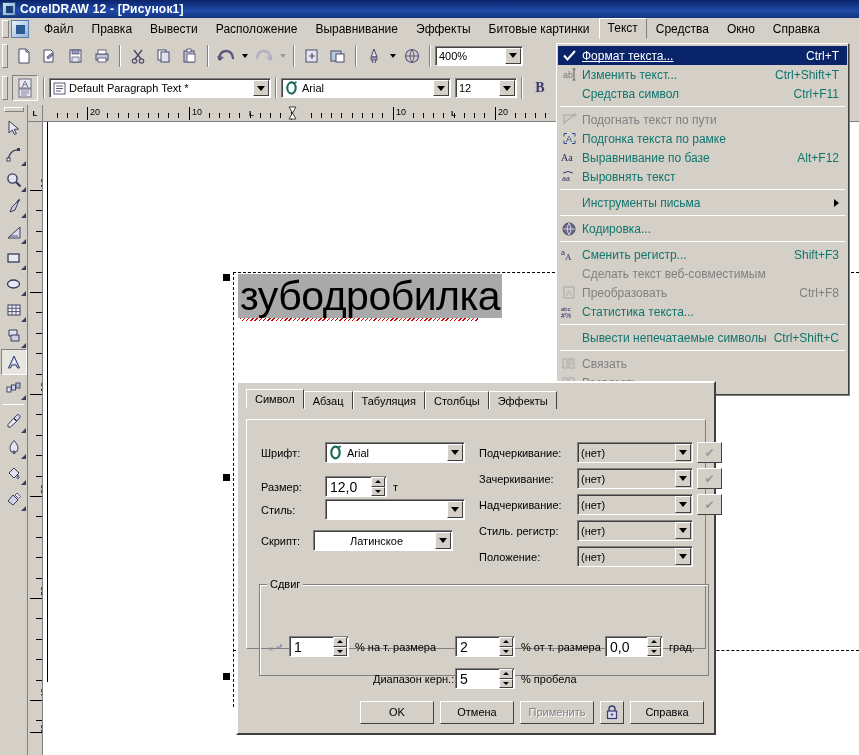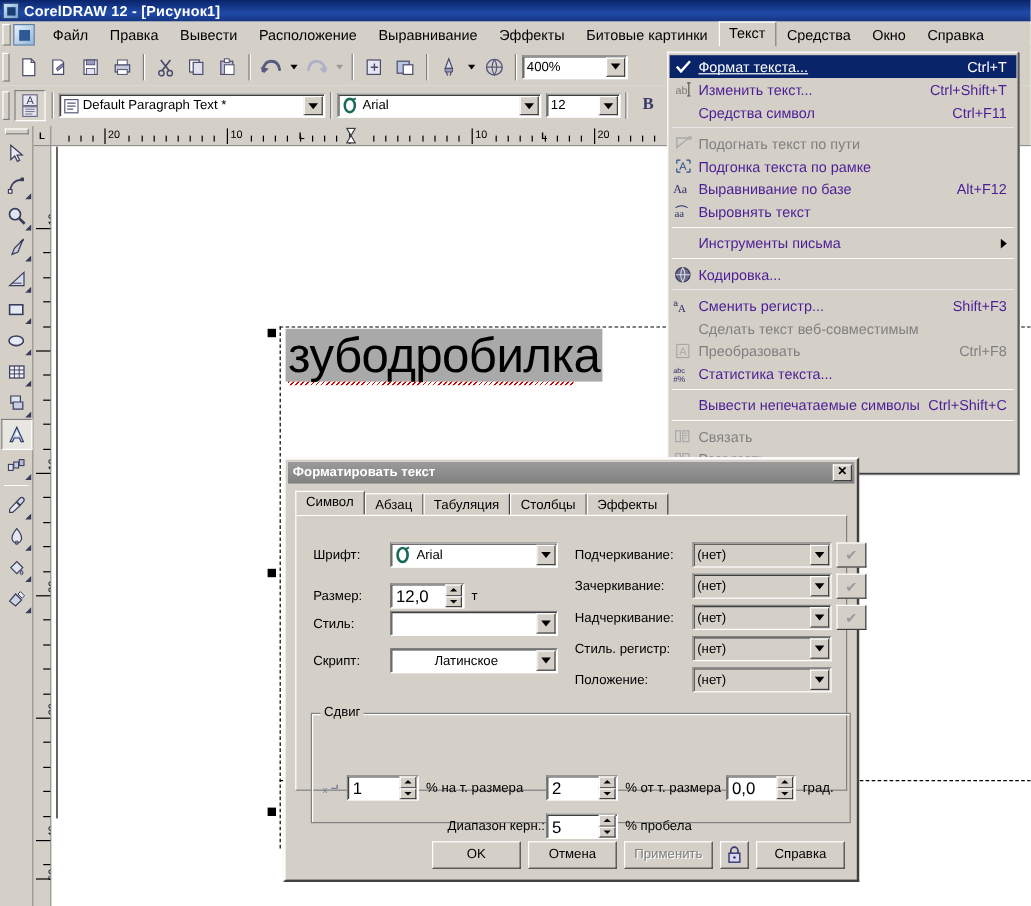--- a/index.html
+++ b/index.html
@@ -194,21 +194,21 @@
     position: absolute; left: 556px; top: 43px; width: 293px;
     background: #d4d0c8;
     border-top: 1px solid #ffffff; border-left: 1px solid #ffffff;
     border-right: 1px solid #404040; border-bottom: 1px solid #404040;
     box-shadow: 1px 1px 0 #808080;
     padding: 2px 1px;
     z-index: 40;
   }
   .mrow {
     height: 19px; display: flex; align-items: center; position: relative;
-    font-size: 12px; color: #4c1d95; padding-left: 0px; white-space: nowrap;
+    font-size: 12px; color: #0f766e; padding-left: 0px; white-space: nowrap;
   }
   .mrow.hl { background: #0a246a; color: #ffffff; }
   .mrow.disabled { color: #808080; }
   .mrow .mico {
     width: 22px; height: 18px; flex: 0 0 auto;
     display: flex; align-items: center; justify-content: center;
   }
   .mrow .mlabel { flex: 1; padding-left: 2px; }
   .mrow .mkey { padding-right: 8px; font-size: 12px; }
   .mrow .msub {
@@ -247,21 +247,21 @@
     background: #d4d0c8; display: flex; align-items: center;
     border-top: 1px solid #fff; border-left: 1px solid #fff;
     border-right: 1px solid #404040;
     margin-right: 0px;
   }
   .tab.active {
     height: 20px; background: #d4d0c8; font-weight: normal;
     border-bottom: 1px solid #d4d0c8; position: relative; z-index: 2;
   }
   .tabpage {
-    margin: 0 8px; height: 230px; background: #d4d0c8;
+    margin: 10px 8px; height: 230px; background: #d4d0c8;
     border-top: 1px solid #ffffff; border-left: 1px solid #ffffff;
     border-right: 1px solid #808080; border-bottom: 1px solid #808080;
     position: relative;
   }
   .fld-label { position: absolute; font-size: 11px; color: #000; }
   .dcombo {
     position: absolute; height: 21px; background: #ffffff;
     border-top: 1px solid #808080; border-left: 1px solid #808080;
     border-right: 1px solid #ffffff; border-bottom: 1px solid #ffffff;
     box-shadow: inset 1px 1px 0 #404040;
@@ -941,24 +941,20 @@
             <path d="M2 8 l3 3 M5 8 l-3 3" stroke="#c08080" stroke-width="1"></path>
           </svg>
       </span>
       <span class="mlabel">Развязать</span>
       <span class="mkey"></span>
     </div>
   </div>
 
   <div class="dialog">
 
-    <div class="dlg-title">
-      <div class="dt">Форматировать текст</div>
-      <div class="dlg-close">✕</div>
-    </div>
 
     <div class="tabstrip">
       <div class="tab active">Символ</div>
       <div class="tab">Абзац</div>
       <div class="tab">Табуляция</div>
       <div class="tab">Столбцы</div>
       <div class="tab">Эффекты</div>
     </div>
 
     <div class="tabpage">
@@ -993,21 +989,21 @@
 
       <div class="fld-label" style="left:14px;top:84px;">Стиль:</div>
       <div class="dcombo" style="left:78px;top:79px;width:140px;">
         <div class="dv"></div>
         <div class="dbtn">
             <div class="caret"></div>
           </div>
       </div>
 
       <div class="fld-label" style="left:14px;top:115px;">Скрипт:</div>
-      <div class="dcombo" style="left:78px;top:110px;width:140px;padding-left:36px;">
+      <div class="dcombo" style="left:66px;top:110px;width:140px;padding-left:36px;">
         <div class="dv">Латинское</div>
         <div class="dbtn">
             <div class="caret"></div>
           </div>
       </div>
 
       <div class="fld-label" style="left:232px;top:27px;">Подчеркивание:</div>
       <div class="dcombo gray" style="left:330px;top:22px;width:116px;">
         <div class="dv">(нет)</div>
         <div class="dbtn">

